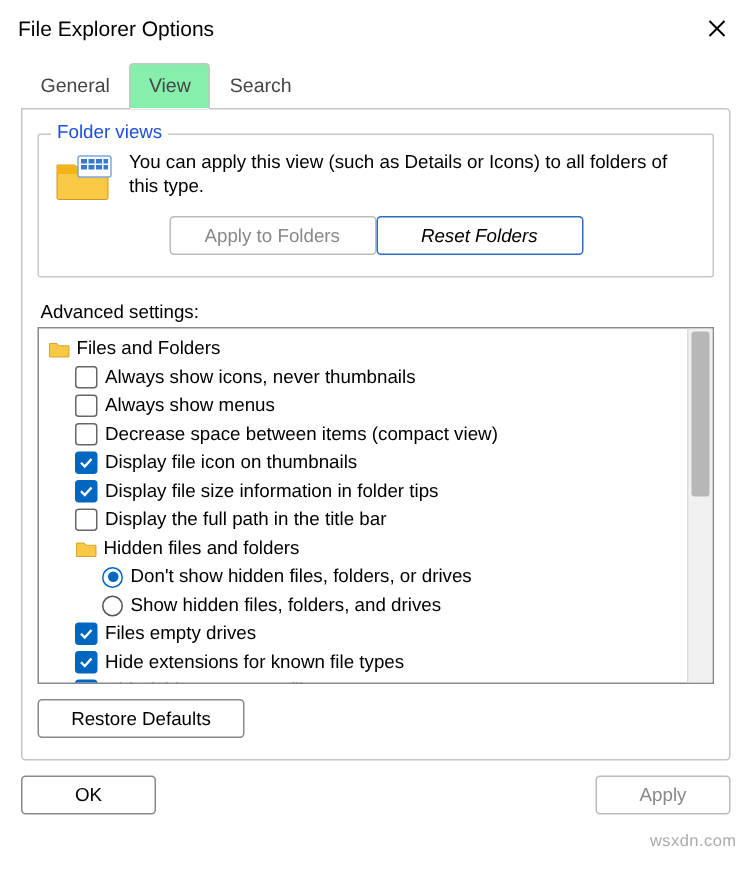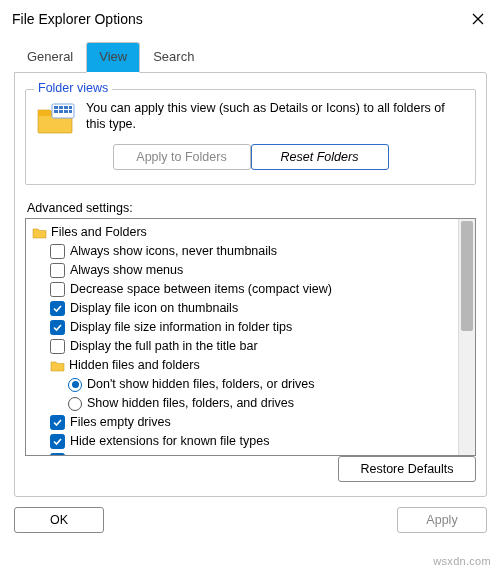--- a/index.html
+++ b/index.html
@@ -3,21 +3,21 @@
 <meta charset="utf-8">
 <style>
   * { box-sizing: border-box; font-family: "Segoe UI", Arial, sans-serif; }
   body { margin: 0; background: #fff; width: 501px; height: 585px; overflow: hidden; position: relative; }
   .titlebar { display: flex; align-items: center; justify-content: space-between; padding: 8px 12px 4px 12px; }
   .titlebar-title { font-size: 14px; color: #000; }
   .close-btn { width: 22px; height: 22px; display: flex; align-items: center; justify-content: center; cursor: pointer; }
   .close-btn svg { width: 12px; height: 12px; }
   .tabbar { display: flex; padding: 8px 14px 0 14px; }
   .tab { padding: 6px 12px 8px 12px; font-size: 13px; color: #444; cursor: pointer; border: 1px solid transparent; border-bottom: none; position: relative; }
-  .tab.active { border: 1px solid #c5c5c5; border-bottom: 1px solid #fff; background: #0ea5e9; border-radius: 3px 3px 0 0; z-index: 2; }
+  .tab.active { border: 1px solid #c5c5c5; border-bottom: 1px solid #fff; background: #86efac; border-radius: 3px 3px 0 0; z-index: 2; }
   .tab-content-wrap { border: 1px solid #c5c5c5; margin: -1px 14px 0 14px; border-radius: 0 3px 3px 3px; padding: 10px 10px 14px 10px; position: relative; }
   .groupbox { border: 1px solid #c8c8c8; border-radius: 2px; padding: 10px 10px 14px 10px; position: relative; margin-top: 6px; }
   .groupbox-label { position: absolute; top: -9px; left: 8px; background: #fff; padding: 0 4px; font-size: 12.5px; color: #1d4ed8; }
   .folderviews-row { display: flex; align-items: flex-start; gap: 10px; }
   .folder-icon { width: 40px; height: 32px; flex-shrink: 0; margin-top: 2px; }
   .folderviews-text { font-size: 12.5px; color: #000; line-height: 1.3; flex: 1; }
   .folderviews-btns { display: flex; justify-content: center; margin-top: 10px; }
   .btn { border: 1px solid #888; background: #fff; border-radius: 3px; padding: 5px 0; font-size: 12.5px; cursor: pointer; min-width: 138px; text-align: center; }
   .btn.disabled { color: #888; border-color: #bbb; cursor: default; }
   .btn.accent { border-color: #2a6cc6; font-style: italic; }
@@ -29,21 +29,21 @@
   .row { display: flex; align-items: center; font-size: 12.5px; color: #000; line-height: 19px; padding-left: 4px; text-align: right; }
   .row .indent1 { width: 18px; }
   .row .indent2 { width: 36px; }
   .folder-small { width: 15px; height: 13px; margin-right: 4px; }
   .checkbox { width: 15px; height: 15px; border: 1px solid #666; border-radius: 2.5px; margin-right: 5px; display: flex; align-items: center; justify-content: center; flex-shrink: 0; }
   .checkbox.checked { background: #0067c0; border-color: #0067c0; }
   .checkbox.checked svg { width: 11px; height: 11px; }
   .radio { width: 14px; height: 14px; border: 1.5px solid #555; border-radius: 50%; margin-right: 5px; display: flex; align-items: center; justify-content: center; flex-shrink: 0; }
   .radio.checked { border-color: #0067c0; }
   .radio.checked::after { content: ""; width: 7px; height: 7px; background: #0067c0; border-radius: 50%; }
-  .restore-row { display: flex; justify-content: flex-end; }
+  .restore-row { display: flex; margin-top: 10px; }
   .bottom-btns { display: flex; justify-content: space-between; gap: 19px; padding: 10px 14px 0 14px; }
   .bottom-btns .btn { min-width: 90px; }
   .watermark { position: absolute; right: 10px; bottom: 18px; font-size: 11px; color: #aaa; letter-spacing: 0.3px; }
 </style>
 </head>
 <body>
 
 <div class="titlebar">
   <span class="titlebar-title">File Explorer Options</span>
   <div class="close-btn">

